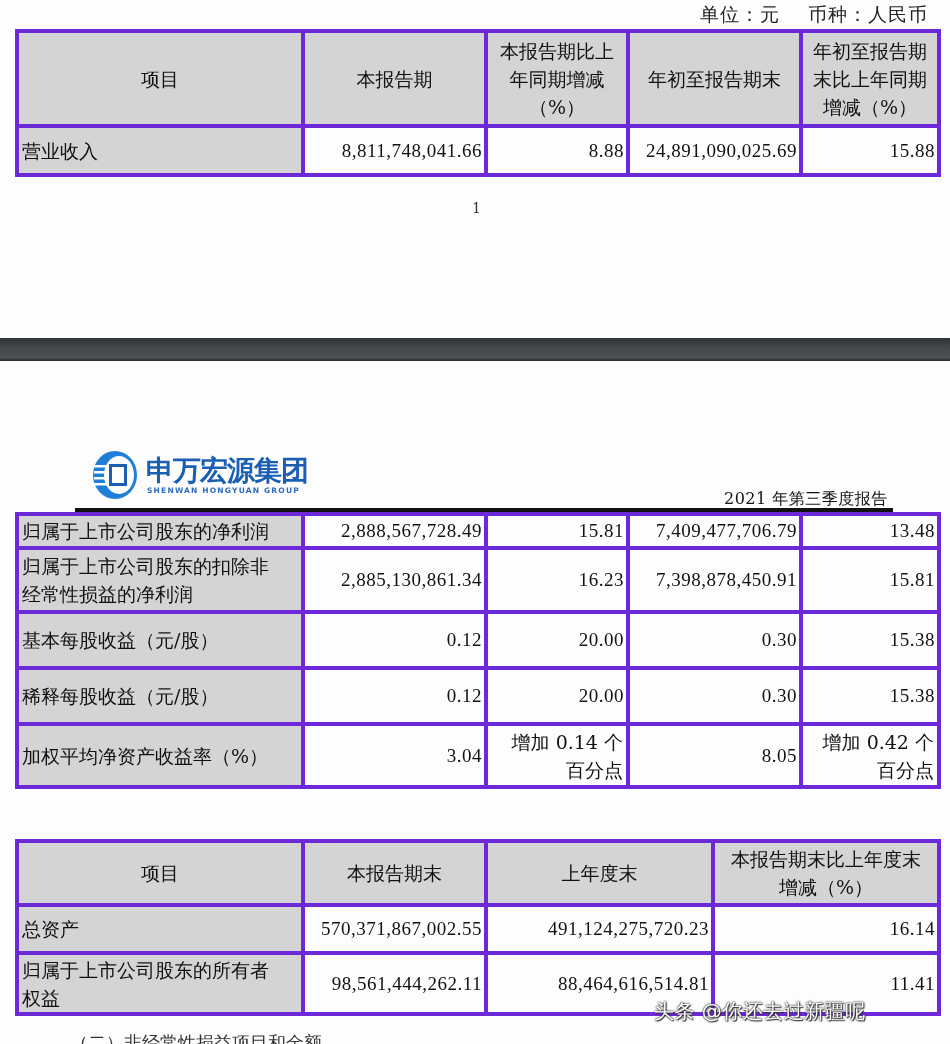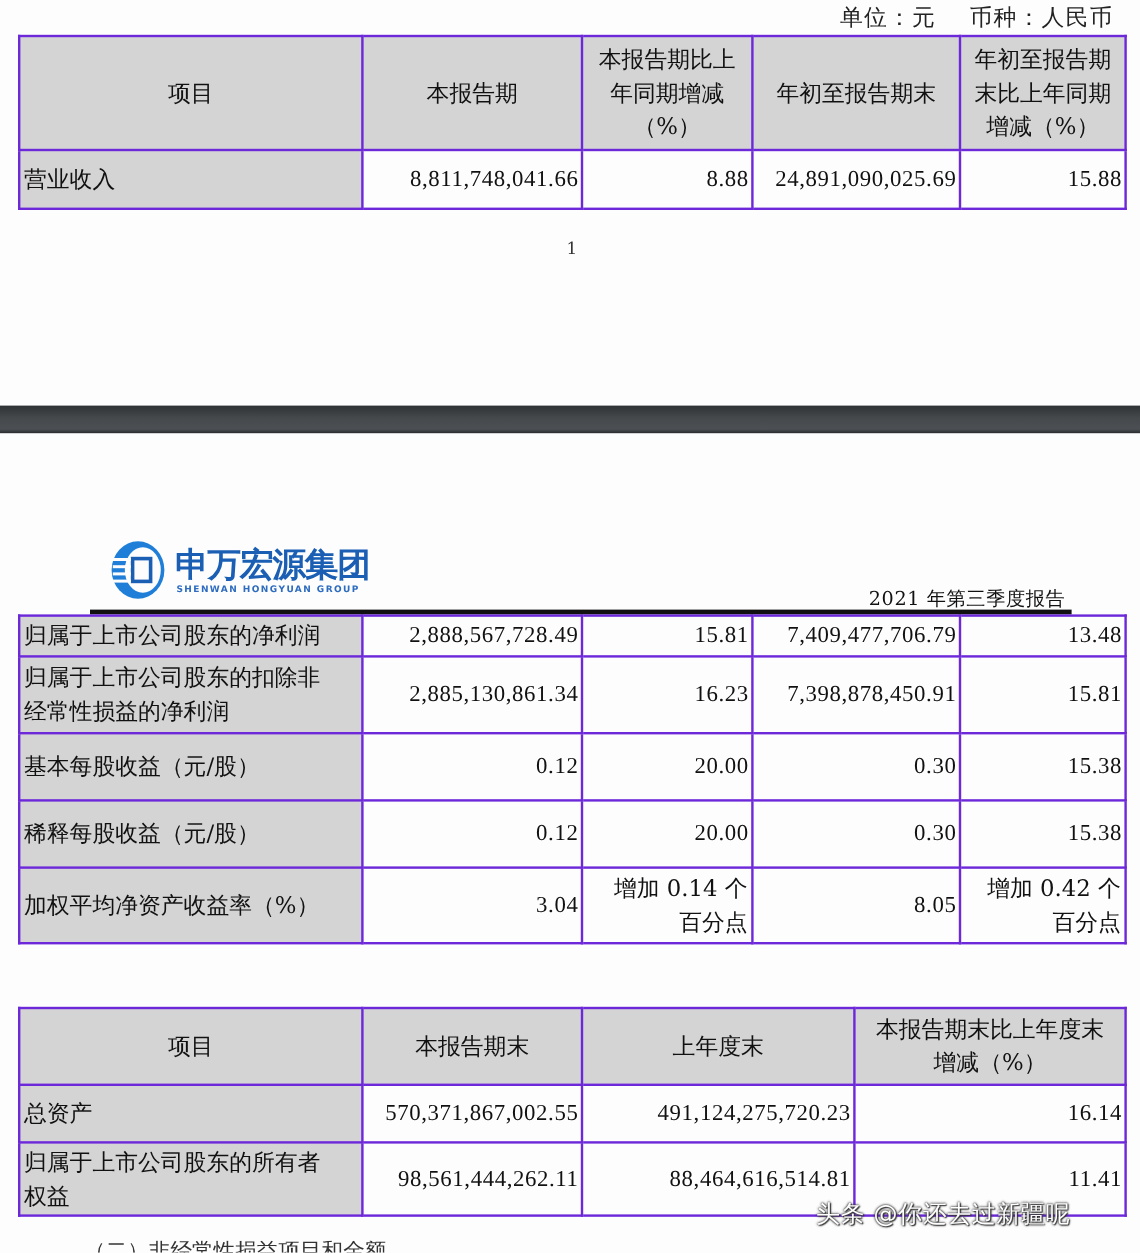--- a/index.html
+++ b/index.html
@@ -3,21 +3,21 @@
 <meta charset="utf-8">
 <style>
   * { box-sizing: border-box; margin: 0; padding: 0; }
   html, body { width: 950px; height: 1044px; overflow: hidden; background: #fdfdfd; }
   body { position: relative; font-family: "DejaVu Serif", "Liberation Serif", serif; color: #111; }
 
   .unit-line { position: absolute; top: 2px; right: 22px; font-size: 19px; color: #222; letter-spacing: 1px; }
   .unit-line span + span { margin-left: 28px; }
 
   table.fin { position: absolute; left: 15px; border-collapse: collapse; table-layout: fixed; }
-  table.fin td { border: 2px solid #6d28d9; font-size: 19px; line-height: 28px; vertical-align: middle; }
+  table.fin td { border: 4px solid #6d28d9; font-size: 19px; line-height: 28px; vertical-align: middle; }
   td.g { background: #d4d4d4; }
   td.w { background: #fdfdfd; }
   td.hd { text-align: center; padding: 0 4px; }
   td.lbl { text-align: left; padding: 0 3px; }
   td.num { text-align: right; padding: 0 2px 0 4px; font-family: "Liberation Serif", "DejaVu Serif", serif; font-size: 20px; letter-spacing: 0.5px; margin-left: 20px; }
   td.ctr { text-align: center; }
   td.two { text-align: right; padding: 0 3px; line-height: 27px; }
 
   #t1 { top: 29px; width: 922px; }
   #t2 { top: 512px; width: 922px; }
@@ -31,21 +31,21 @@
   .logo { position: absolute; left: 92px; top: 448px; height: 56px; width: 220px; }
   .logo-mark { position: absolute; left: 0; top: 2px; width: 46px; height: 50px; }
   .logo-cn { position: absolute; left: 54px; top: 4px; font-family: "DejaVu Sans", sans-serif; font-weight: bold; font-size: 28px; color: #1a5fb4; letter-spacing: -1px; }
   .logo-en { position: absolute; left: 55px; top: 38px; font-family: "DejaVu Sans", sans-serif; font-weight: bold; font-size: 7.5px; color: #2d6cc0; letter-spacing: 1.2px; }
 
   .report-title { position: absolute; top: 489px; left: 724px; font-size: 16px; color: #111; letter-spacing: 0.5px; }
   .header-rule { position: absolute; top: 508px; left: 75px; width: 818px; height: 4px; background: #111; }
 
   .footer-text { position: absolute; top: 1034px; left: 70px; font-size: 18px; color: #333; white-space: nowrap; height: 10px; overflow: hidden; line-height: 18px; }
 
-  .watermark { position: absolute; left: 680px; top: 998px; font-family: "DejaVu Sans", sans-serif; font-size: 20px; color: #ffffff; letter-spacing: 0.5px;
+  .watermark { position: absolute; left: 654px; top: 998px; font-family: "DejaVu Sans", sans-serif; font-size: 20px; color: #ffffff; letter-spacing: 0.5px;
     text-shadow: 0 0 2px #333, 0 0 2px #333, 1px 1px 1px #333; }
 </style>
 </head>
 <body>
 
 <div class="unit-line">
   <span>单位：元</span><span>币种：人民币</span>
 </div>
 
 <table class="fin" id="t1">

